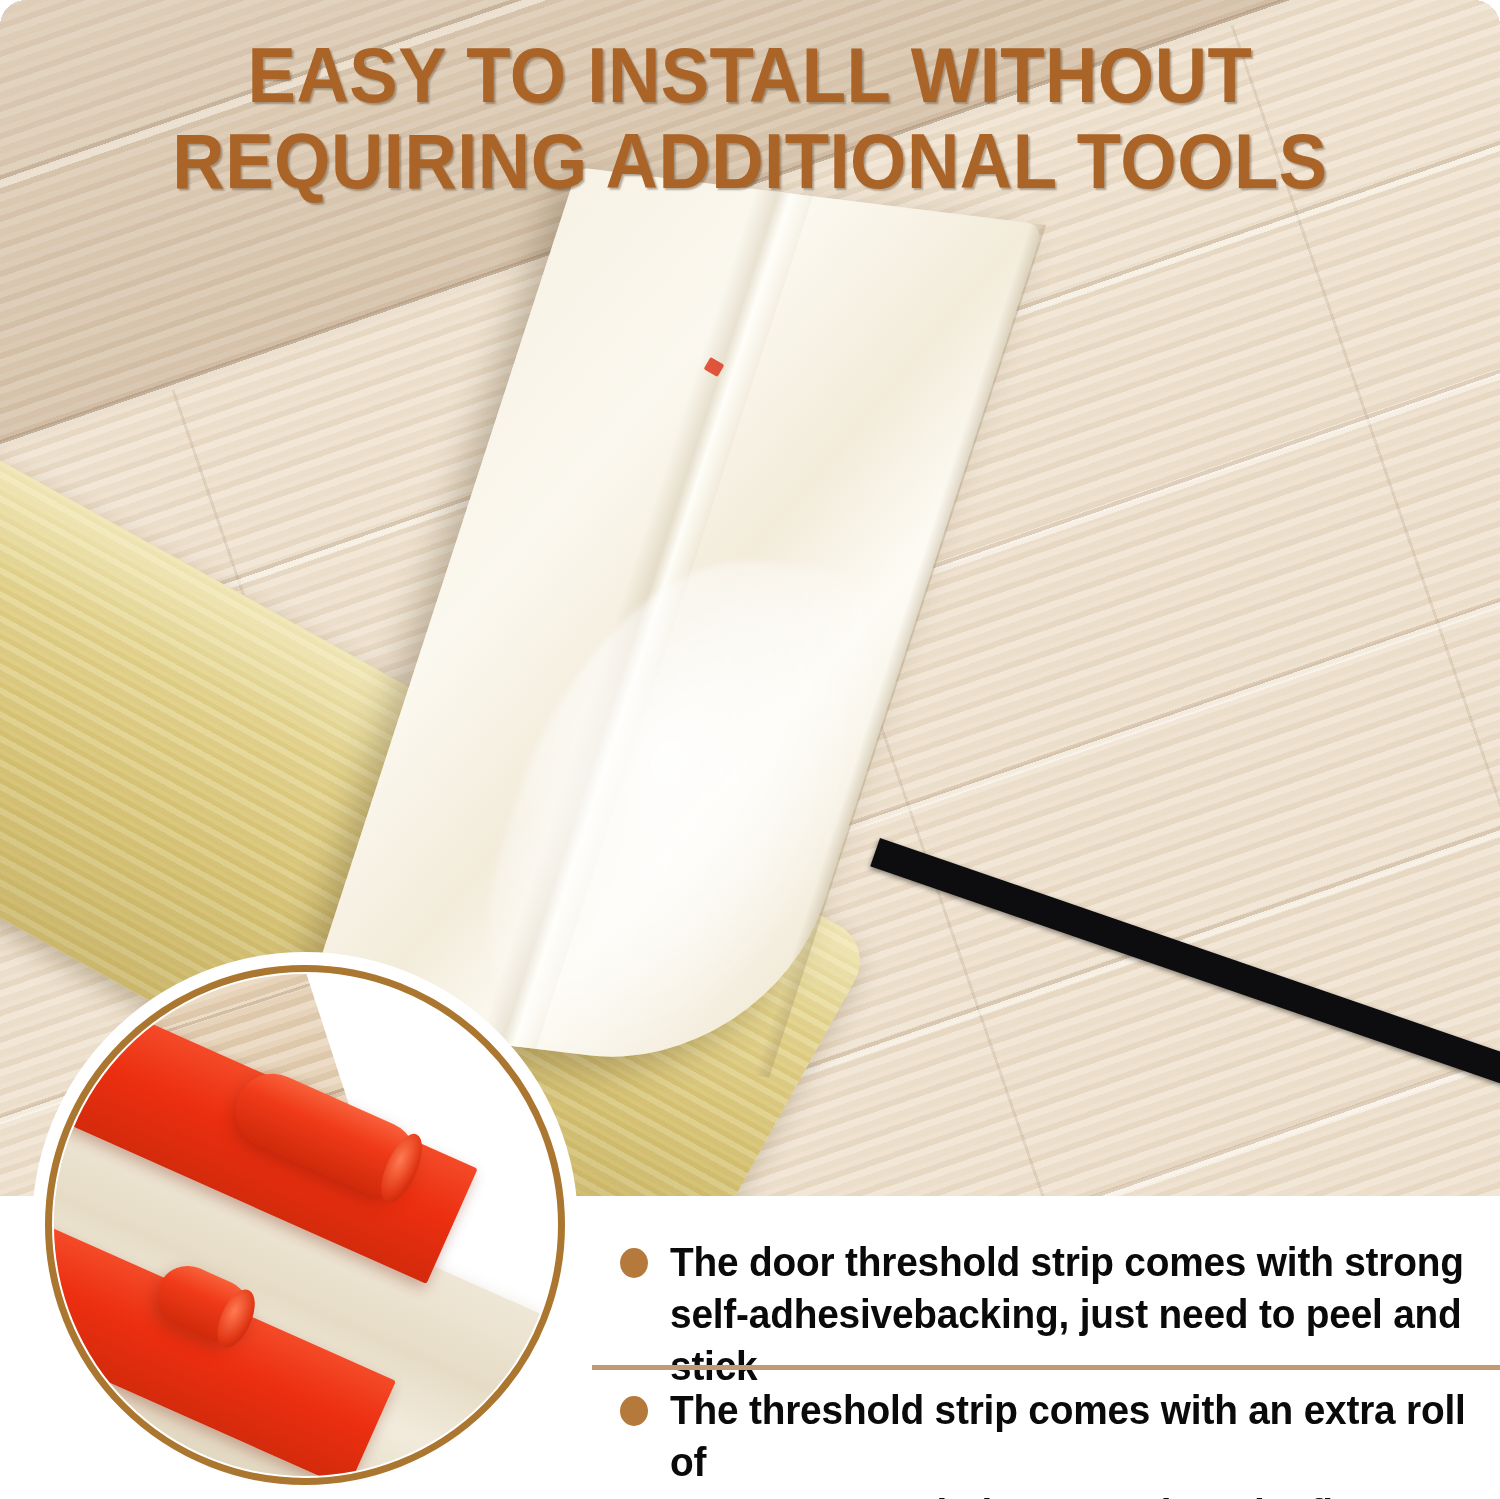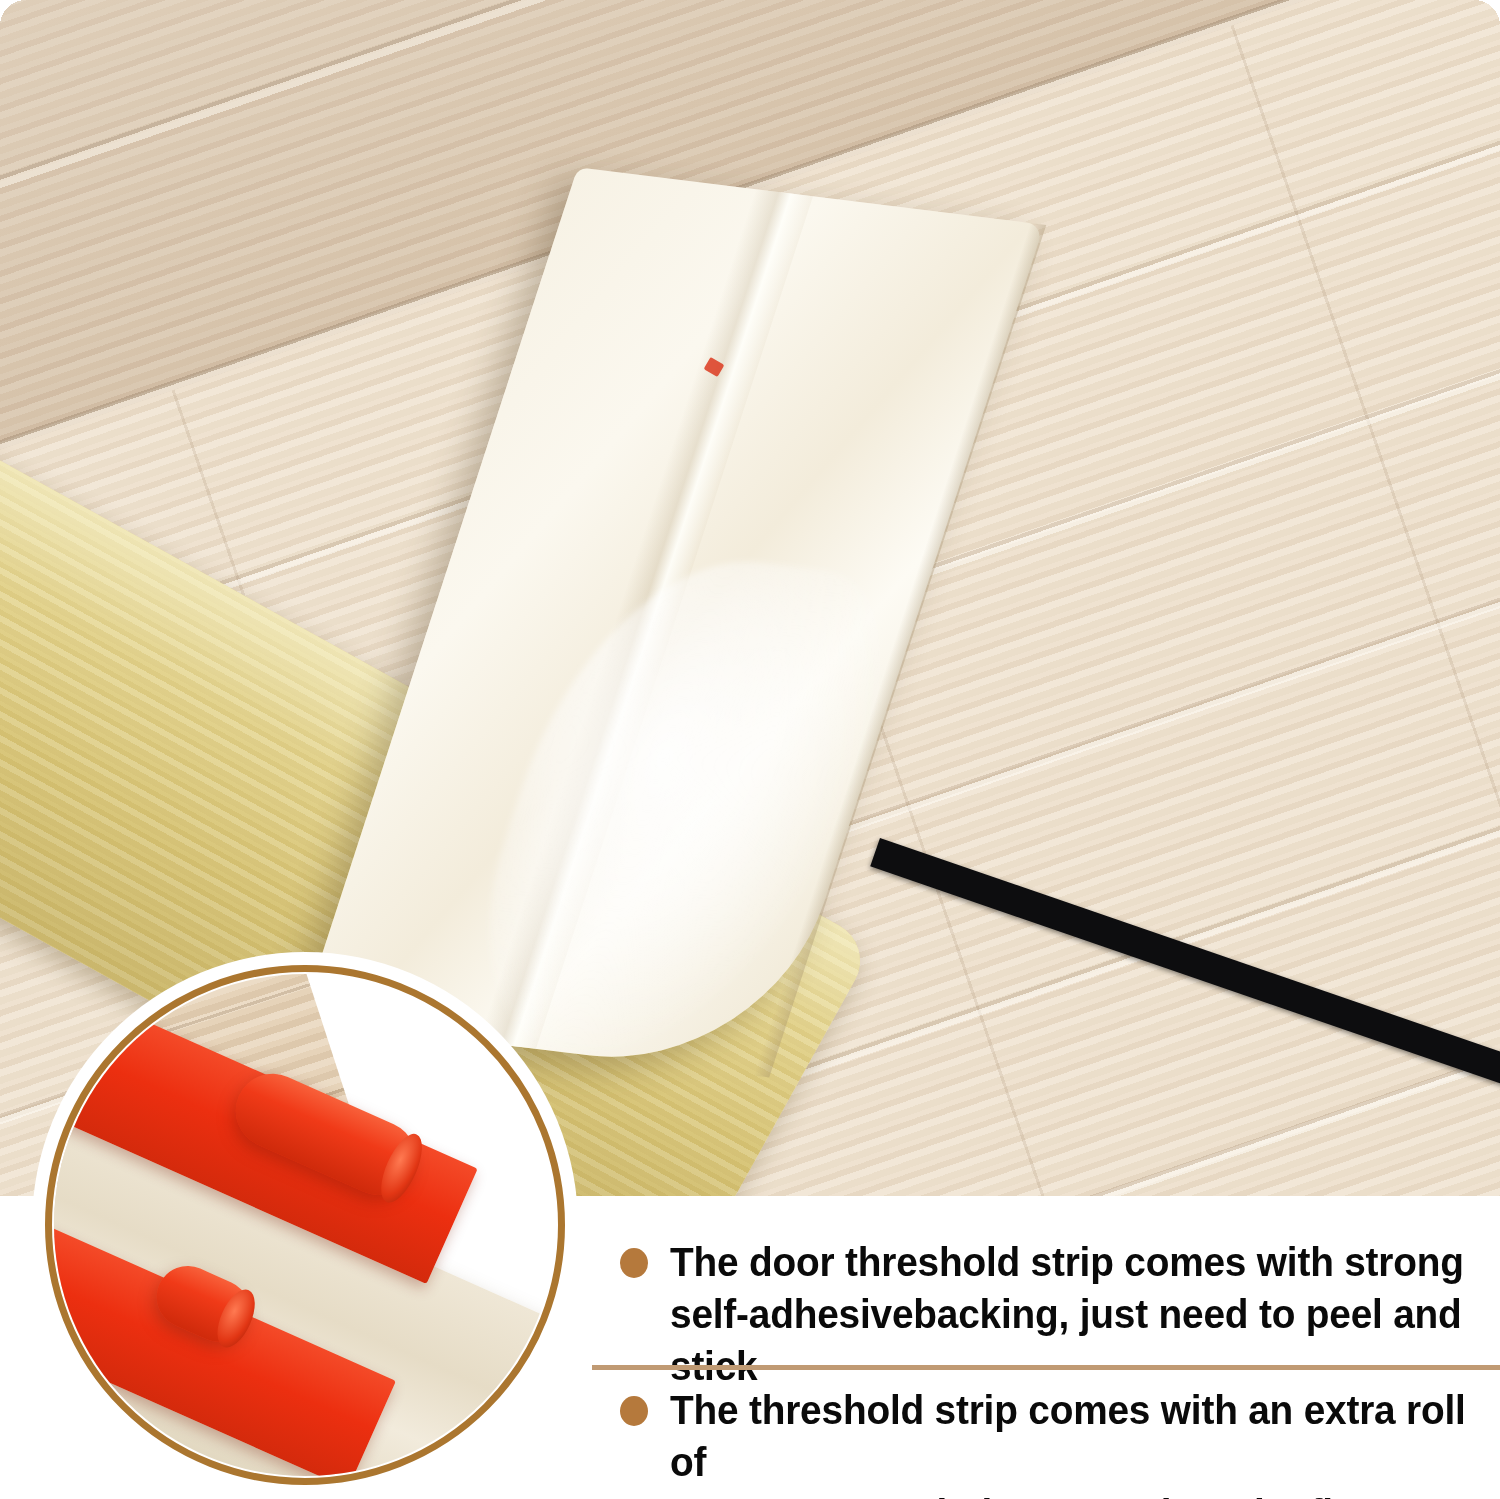--- a/index.html
+++ b/index.html
@@ -430,20 +430,24 @@
 
     <div class="strip-cream">
       <div class="strip-cream-fold"></div>
       <div class="strip-cream-gloss"></div>
       <div class="strip-cream-edge"></div>
     </div>
 
     <div class="red-flash"></div>
   </div>
 
+  <div class="headline">
+    <span class="headline-line">EASY TO INSTALL WITHOUT</span>
+    <span class="headline-line">REQUIRING ADDITIONAL TOOLS</span>
+  </div>
 
   <div class="inset">
     <div class="inset-photo">
       <div class="ins-floor">
         <div class="ins-floor-seam"></div>
       </div>
       <div class="ins-body">
         <div class="ins-body-face"></div>
 
       </div>

